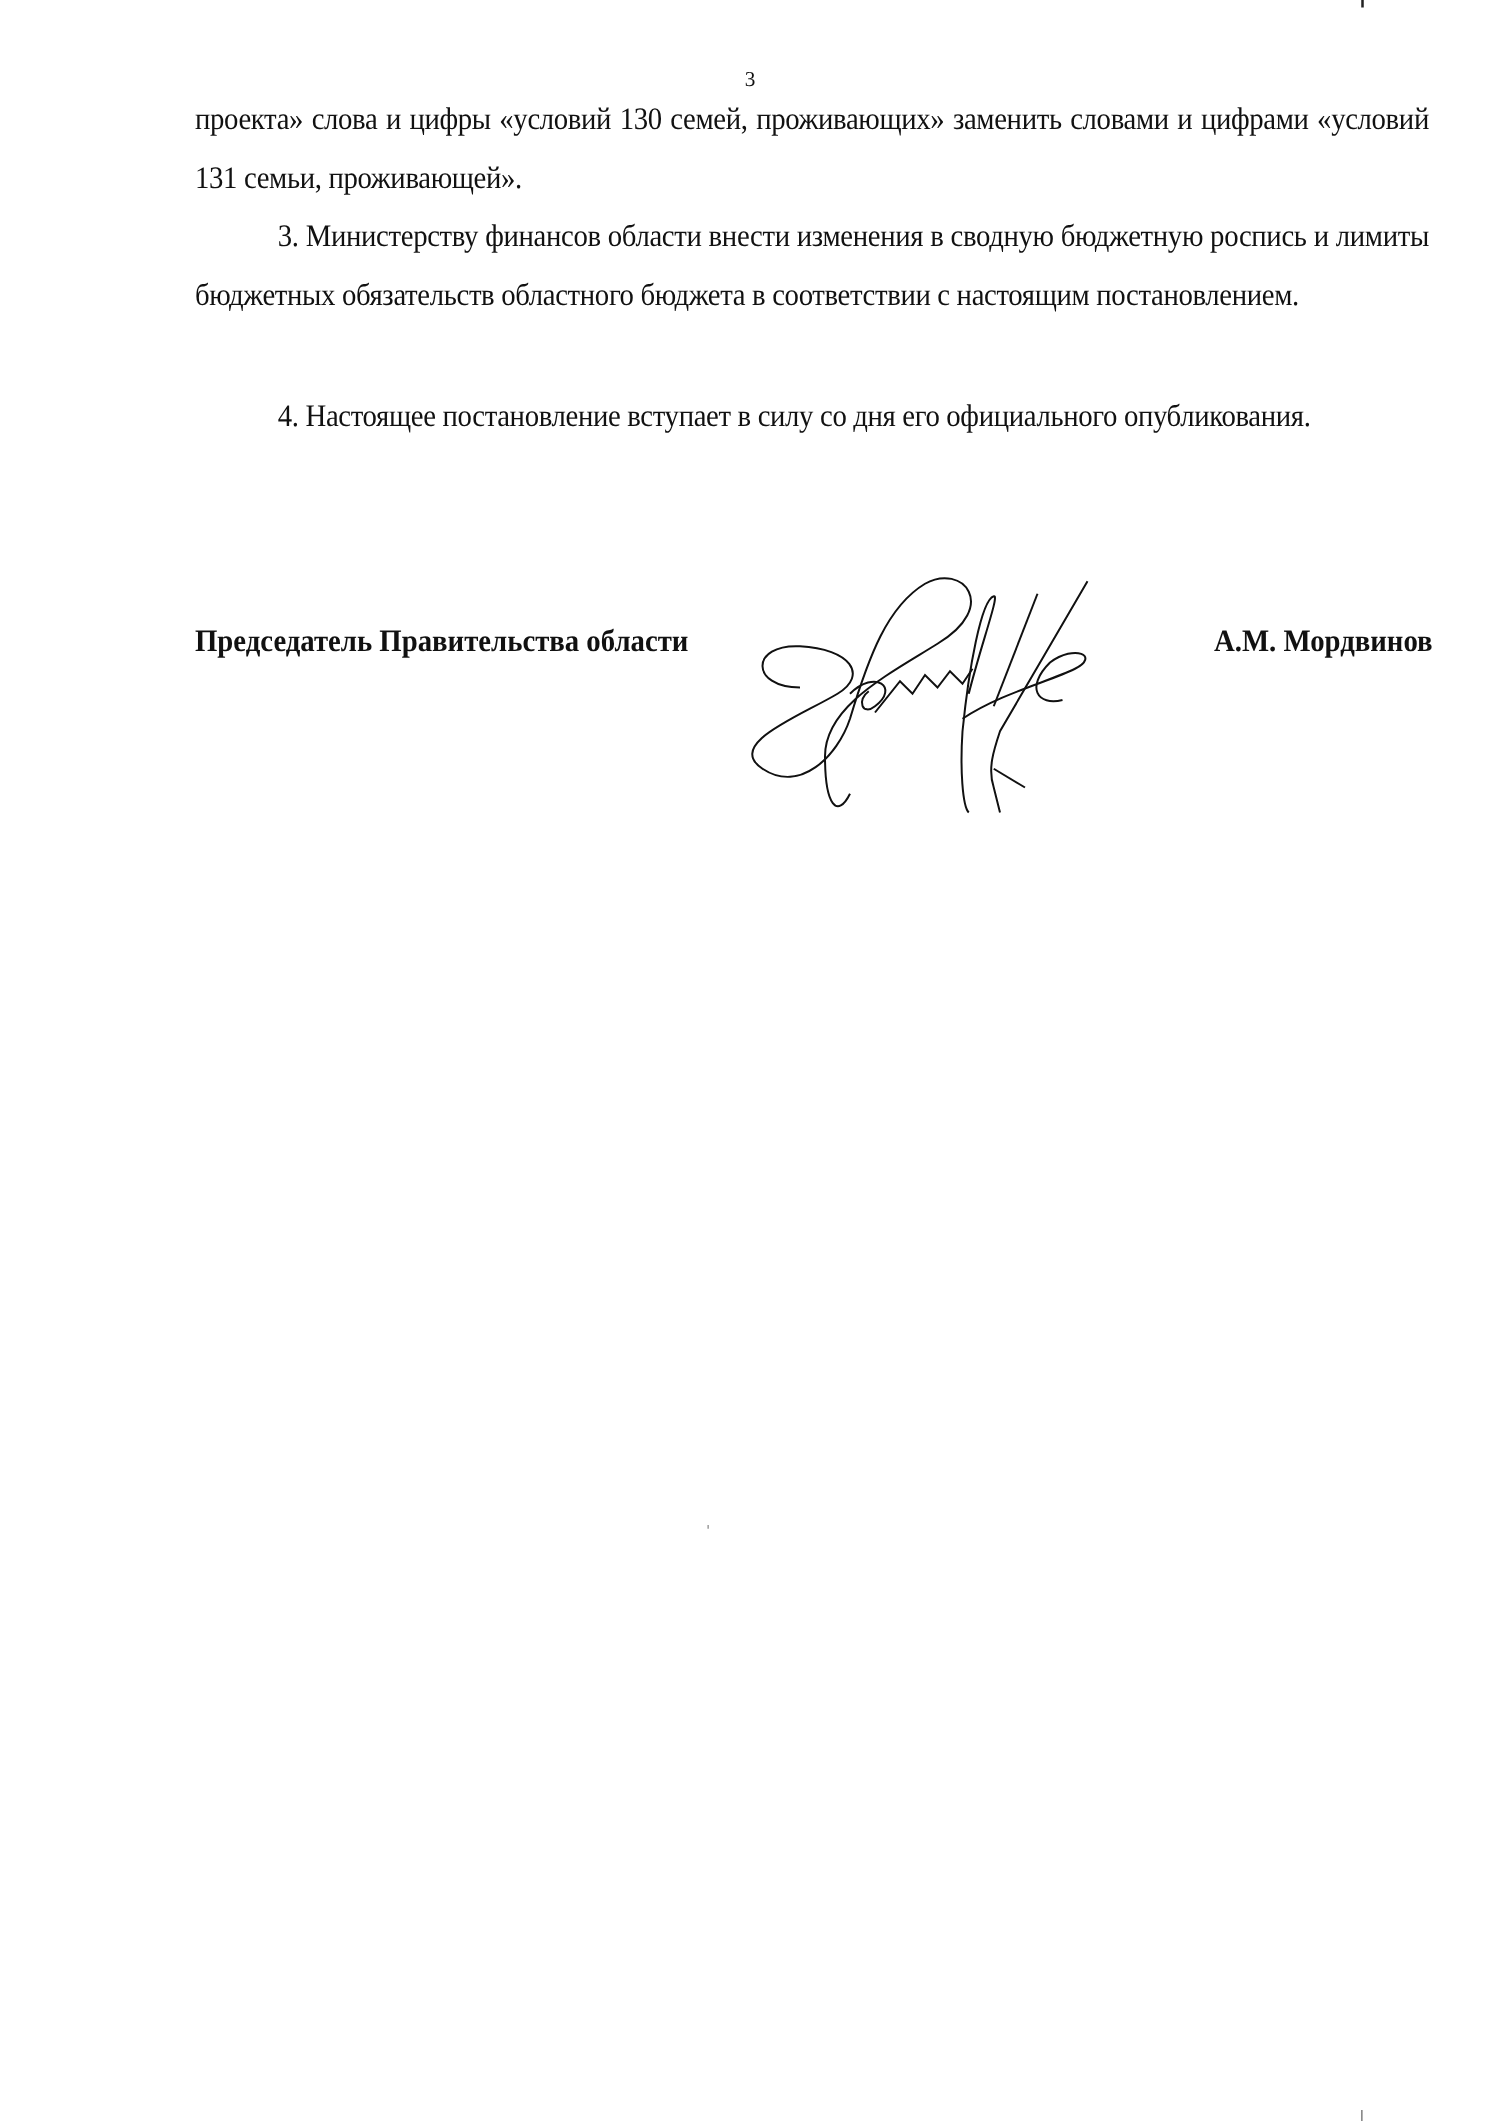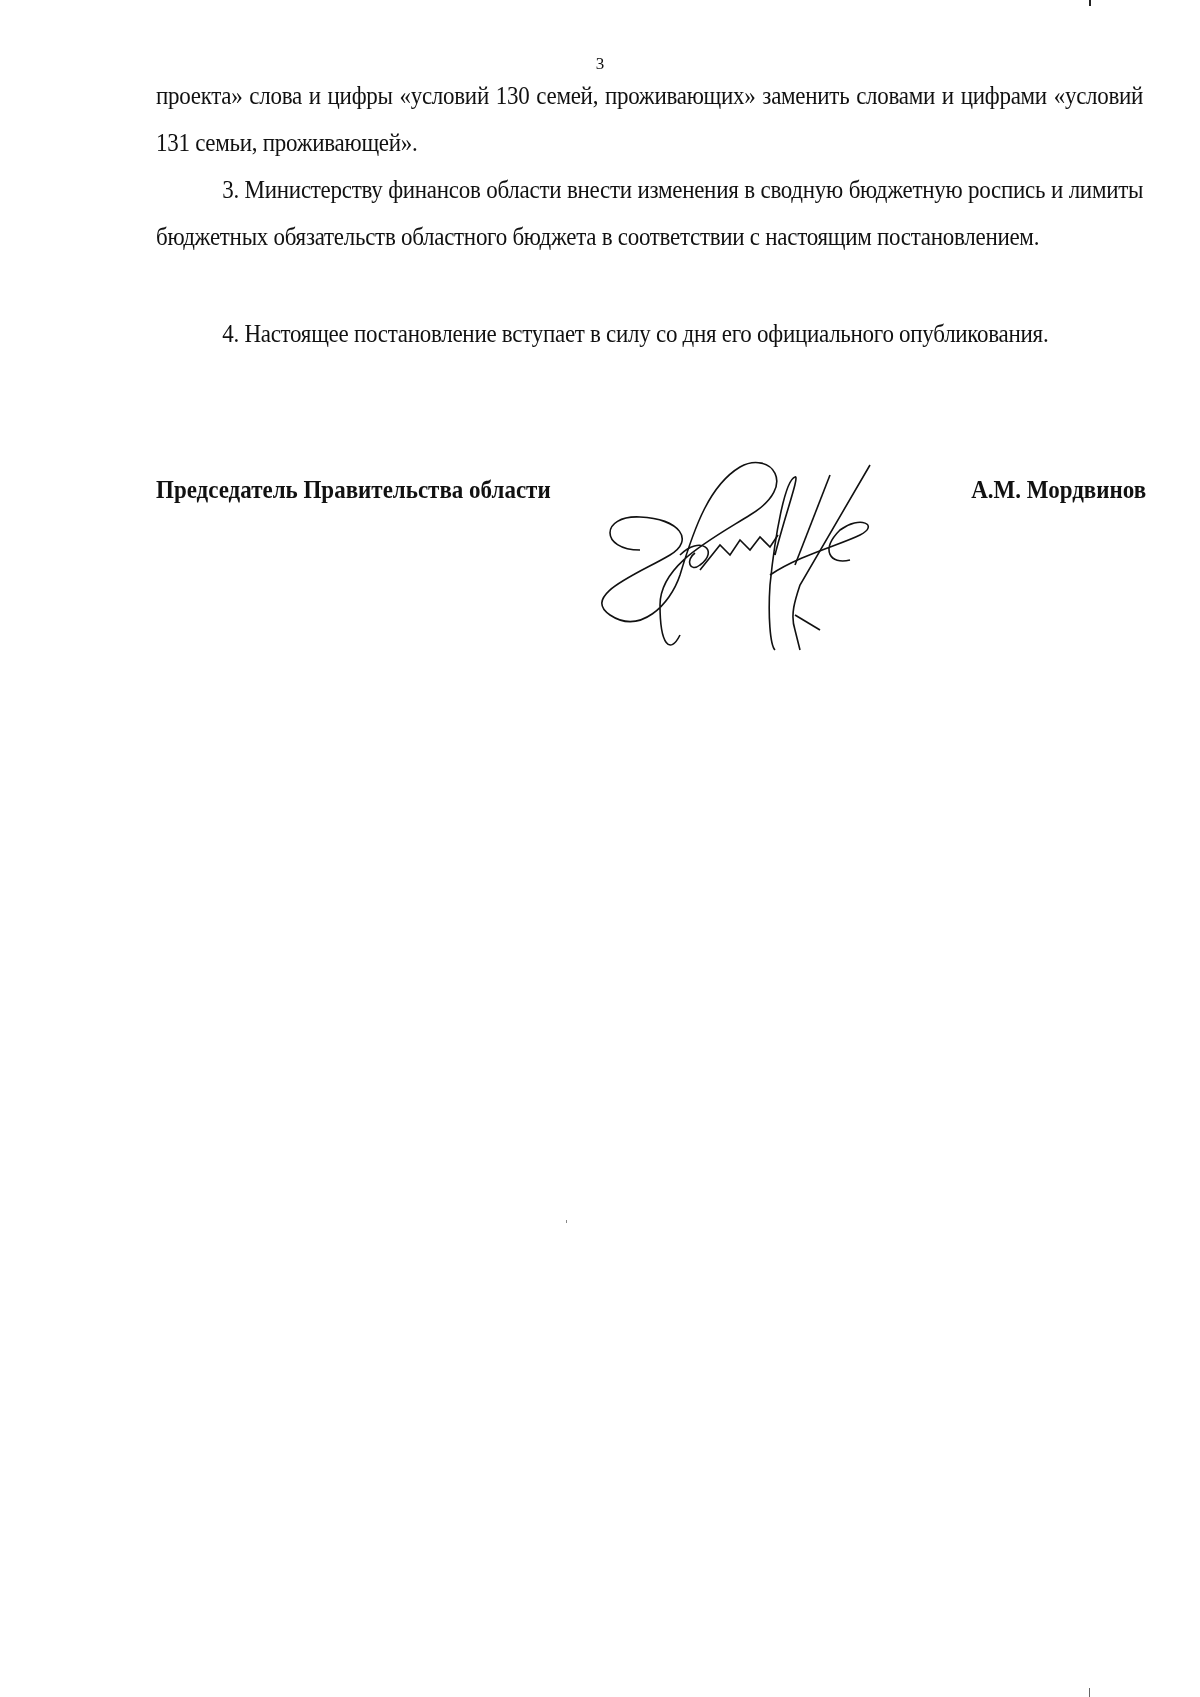--- a/index.html
+++ b/index.html
@@ -6,21 +6,21 @@
   body { width: 1200px; height: 1697px; position: relative; overflow: hidden;
          font-family: "Liberation Serif", "DejaVu Serif", serif; color: #111; }
   .page-num { position: absolute; top: 54px; left: 0; width: 1200px; text-align: center;
               font-size: 17px; }
   .para { position: absolute; left: 156px; width: 987px; font-size: 25px; line-height: 47px;
           text-align: justify; letter-spacing: -0.3px; transform: scaleX(0.92); transform-origin: left top; width: 1073px; }
   .p1 { top: 72px; }
   .p3 { top: 166px; }
   .p4 { top: 310px; }
   .indent { text-indent: 72px; }
-  .sign-block { position: absolute; top: 476px; left: 156px; width: 990px; height: 30px; text-align: right; }
+  .sign-block { position: absolute; top: 500px; left: 156px; width: 990px; height: 30px; text-align: right; }
   .sign-title { position: absolute; left: 0; top: 0; font-weight: bold; font-size: 25px;
                 transform: scaleX(0.92); transform-origin: left top; white-space: nowrap; }
   .sign-name { position: absolute; right: 0; top: 0; font-weight: bold; font-size: 25px;
                transform: scaleX(0.92); transform-origin: right top; white-space: nowrap; }
   .signature { position: absolute; left: 600px; top: 455px; width: 340px; height: 200px; }
   .tick { position: absolute; background: #222; }
 </style>
 </head>
 <body>
 

